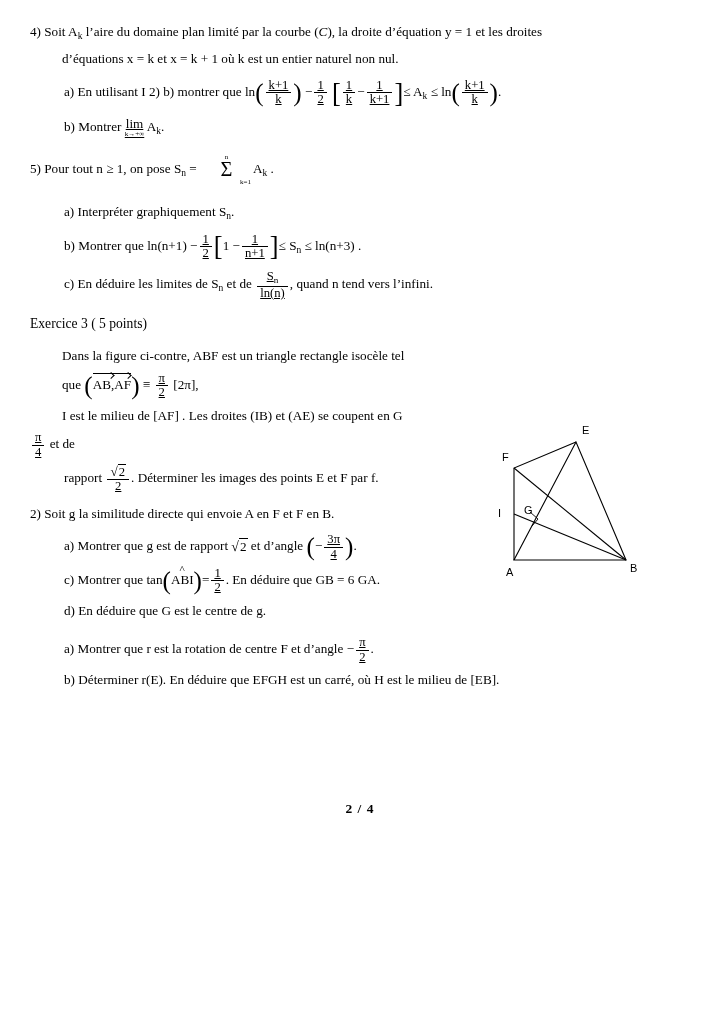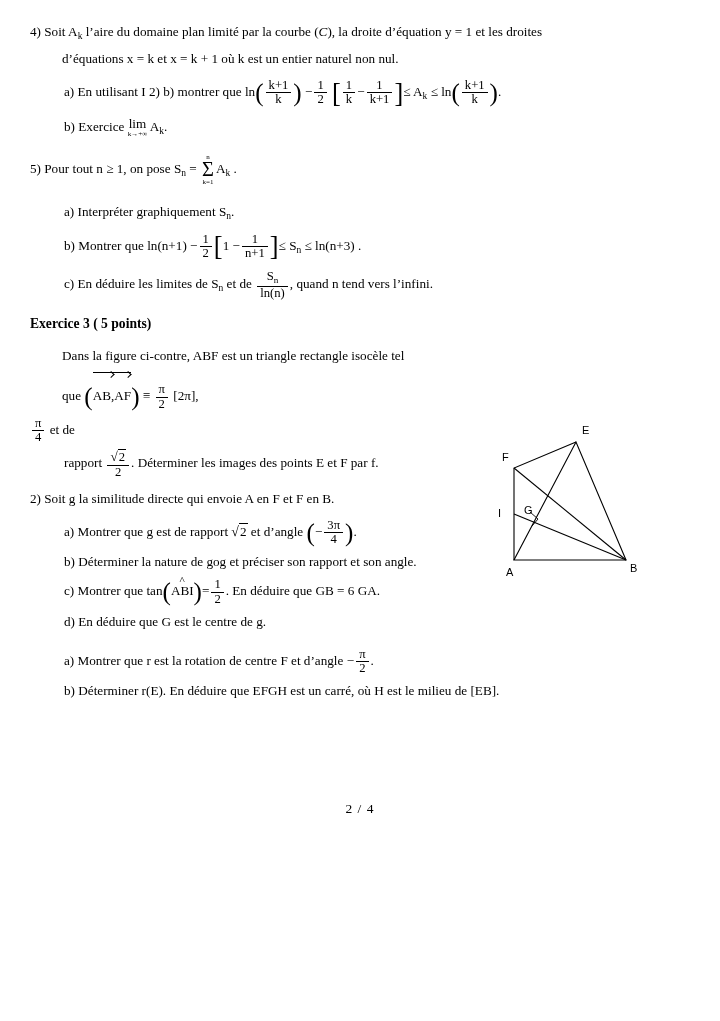--- a/index.html
+++ b/index.html
@@ -33,32 +33,34 @@
 
   sub.s {
     font-size: 0.72em;
     vertical-align: -0.32em;
   }
   .small-lim {
     display: inline-block;
     text-align: center;
     vertical-align: middle;
     line-height: 1;
+    text-decoration: underline;
   }
   .small-lim .lim-top { font-size: 13.2px; }
   .small-lim .lim-bot { font-size: 7px; display: block; margin-top: 1px; }
 
   
   .frac {
     display: inline-block;
     vertical-align: middle;
     text-align: center;
     line-height: 1.05;
     margin: 0 2px;
     font-size: 0.96em;
+    text-decoration: underline;
   }
   .frac .num { display: block; padding: 0 3px; }
   .frac .den { display: block; border-top: 1px solid #000; padding: 0 3px; }
 
   .paren-big {
     display: inline-block;
     font-size: 1.9em;
     vertical-align: middle;
     line-height: 0.78;
     font-family: "Liberation Serif", serif;
@@ -74,21 +76,21 @@
     vertical-align: middle;
   }
   .sqrt .rad { font-size: 1.05em; }
   .sqrt .under {
     border-top: 1px solid #000;
     padding: 0 1px;
   }
   .vec {
     display: inline-block;
     position: relative;
-    padding-top: 14px;
+    padding-top: 2px;
   }
   .vec::after {
     content: "";
     position: absolute;
     left: 0; right: 0; top: 0;
     border-top: 1px solid #000;
   }
   .vec::before {
     content: "";
     position: absolute;
@@ -112,43 +114,43 @@
   }
   .sum {
     display: inline-block;
     vertical-align: middle;
     text-align: center;
     line-height: 1;
     margin: 0 2px;
   }
   .sum .sup { display: block; font-size: 7px; }
   .sum .sig { display: block; font-size: 1.55em; line-height: 0.85; }
-  .sum .sb { display: block; font-size: 7px; }
+  .sum .sb { display: block; font-size: 7px; margin-left: 38px; }
 
   h3.ex-title {
     font-size: 13.6px;
-    font-weight: bold;
+    font-weight: normal;
     margin: 0 0 14px 0;
     font-family: "Liberation Serif", serif;
   }
 
   .figure {
     position: absolute;
     right: 24px;
     top: 420px;
     width: 200px;
     height: 170px;
   }
   .footer {
     position: absolute;
     bottom: 22px;
     left: 0;
     width: 100%;
     text-align: center;
-    font-weight: normal;
+    font-weight: bold;
     font-size: 13.5px;
     letter-spacing: 1px;
   }
   .body-text { max-width: 470px; }
   .full-text { max-width: 640px; }
 </style>
 </head>
 <body>
 
 <div class="page">
@@ -163,21 +165,21 @@
     <span>a) En utilisant I 2) b) montrer que</span>
     <span>ln</span><span class="paren-big">(</span><span class="frac"><span class="num">k+1</span><span class="den">k</span></span><span class="paren-big">)</span>
     <span>−</span><span class="frac"><span class="num">1</span><span class="den">2</span></span>
     <span class="bracket-big">[</span><span class="frac"><span class="num">1</span><span class="den">k</span></span><span>−</span><span class="frac"><span class="num">1</span><span class="den">k+1</span></span><span class="bracket-big">]</span><span>≤</span>
     <span>A</span><sub class="s">k</sub>
     <span>≤</span>
     <span>ln</span><span class="paren-big">(</span><span class="frac"><span class="num">k+1</span><span class="den">k</span></span><span class="paren-big">)</span><span>.</span>
   </div>
 
   <div class="line indent2 gap-m">
-    <span>b) Exercice</span>
+    <span>b) Montrer</span>
     <span class="small-lim"><span class="lim-top">lim</span><span class="lim-bot">k→+∞</span></span>
     <span>A</span><sub class="s">k</sub><span>.</span>
   </div>
 
   <div class="line gap-m">
     <span>5) Pour tout  n ≥ 1, on pose</span>
     <span>S</span><sub class="s">n</sub>
     <span>=</span>
     <span class="sum"><span class="sup">n</span><span class="sig">Σ</span><span class="sb">k=1</span></span><span>A</span><sub class="s">k</sub>
     <span>.</span>
@@ -206,41 +208,41 @@
   <div class="line indent1 body-text">Dans la figure ci-contre, ABF est un triangle rectangle  isocèle tel</div>
 
   <div class="line indent1 body-text">
     <span>que</span>
     <span class="paren-big">(</span><span class="vec">AB,</span><span class="vec">AF</span><span class="paren-big">)</span>
     <span>≡</span>
     <span class="frac"><span class="num">π</span><span class="den">2</span></span>
     <span>[2π],</span>
   </div>
 
+  <div class="line indent1 body-text">I est le milieu de [AF] . Les droites (IB) et (AE) se coupent en G</div>
 
   <div class="line body-text">
     <span class="frac"><span class="num">π</span><span class="den">4</span></span>
     <span>et de</span>
   </div>
 
   <div class="line indent2 gap-s">
     <span>rapport</span>
     <span class="frac"><span class="num"><span class="sqrt"><span class="rad">√</span><span class="under">2</span></span></span><span class="den">2</span></span><span>. Déterminer les images des points E et F par f.</span>
   </div>
 
   <div class="line gap-s">2) Soit g la similitude directe qui envoie A en F et F en B.</div>
 
   <div class="line indent2">
     <span>a) Montrer que g est de rapport</span>
     <span class="sqrt"><span class="rad">√</span><span class="under">2</span></span>
     <span>et d’angle</span>
     <span class="paren-big">(</span><span>−</span><span class="frac"><span class="num">3π</span><span class="den">4</span></span><span class="paren-big">)</span><span>.</span>
   </div>
 
-  <div class="line indent2">b) Déterminer la nature de  gog  et préciser son rapport et son angle.</div>
 
   <div class="line indent2">
     <span>c) Montrer que tan</span><span class="paren-big">(</span><span class="hat">ABI</span><span class="paren-big">)</span><span>=</span><span class="frac"><span class="num">1</span><span class="den">2</span></span><span>. En déduire que GB = 6 GA.</span>
   </div>
 
   <div class="line indent2 gap-m">d) En déduire que G est le centre de g.</div>
 
 
   <div class="line indent2">
     <span>a)   Montrer que r est la rotation de centre F et d’angle −</span><span class="frac"><span class="num">π</span><span class="den">2</span></span><span>.</span>

